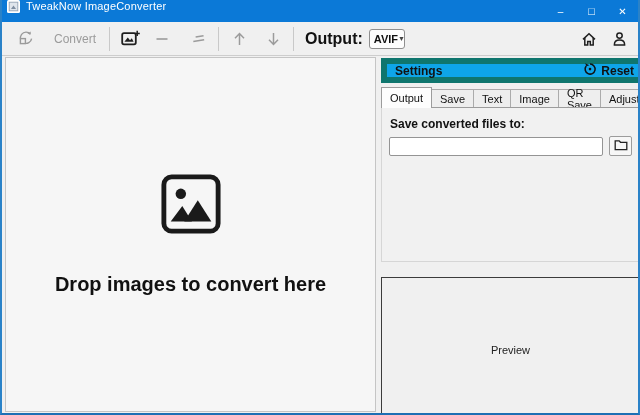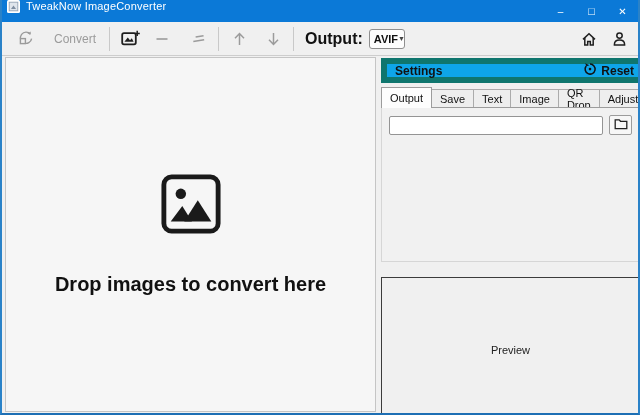--- a/index.html
+++ b/index.html
@@ -175,25 +175,26 @@
       </span>
       <span class="lbl">Reset</span>
     </div>
   </div>
 
   <div class="tabs">
     <div class="tab active">Output</div>
     <div class="tab">Save</div>
     <div class="tab">Text</div>
     <div class="tab">Image</div>
-    <div class="tab">QR Drop</div>
+    <div class="tab">QR Save</div>
     <div class="tab">Adjustments</div>
   </div>
 
   <div class="tabpage">
+    <div class="save-label">Save converted files to:</div>
     <div class="path-row">
       <input class="path-input" type="text" placeholder="" style="">
       <div class="folder-btn">
         <span>
           <svg width="14" height="12" viewBox="0 0 14 12" fill="none" stroke="#222" stroke-width="1.3">
             <path d="M1.2 10.6 V1.8 H5.2 L6.5 3.3 H12.8 V10.6 Z"></path>
           </svg>
         </span>
       </div>
     </div>

